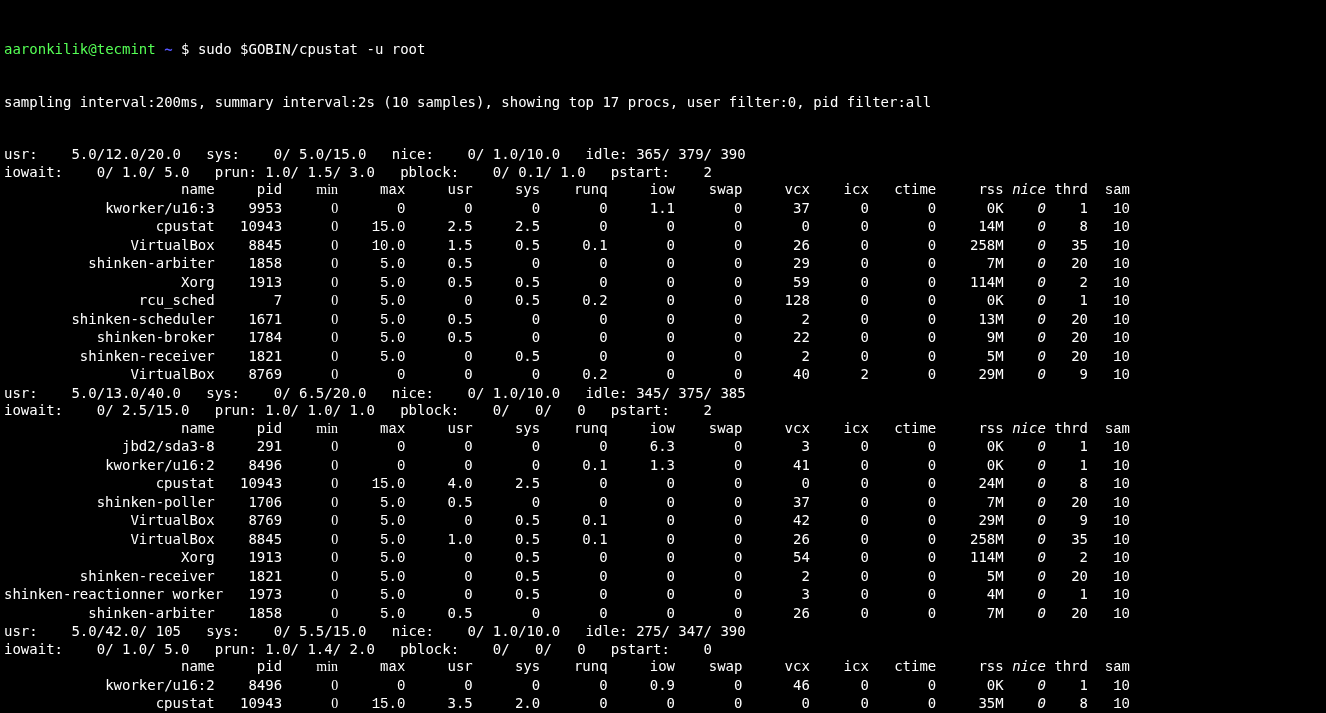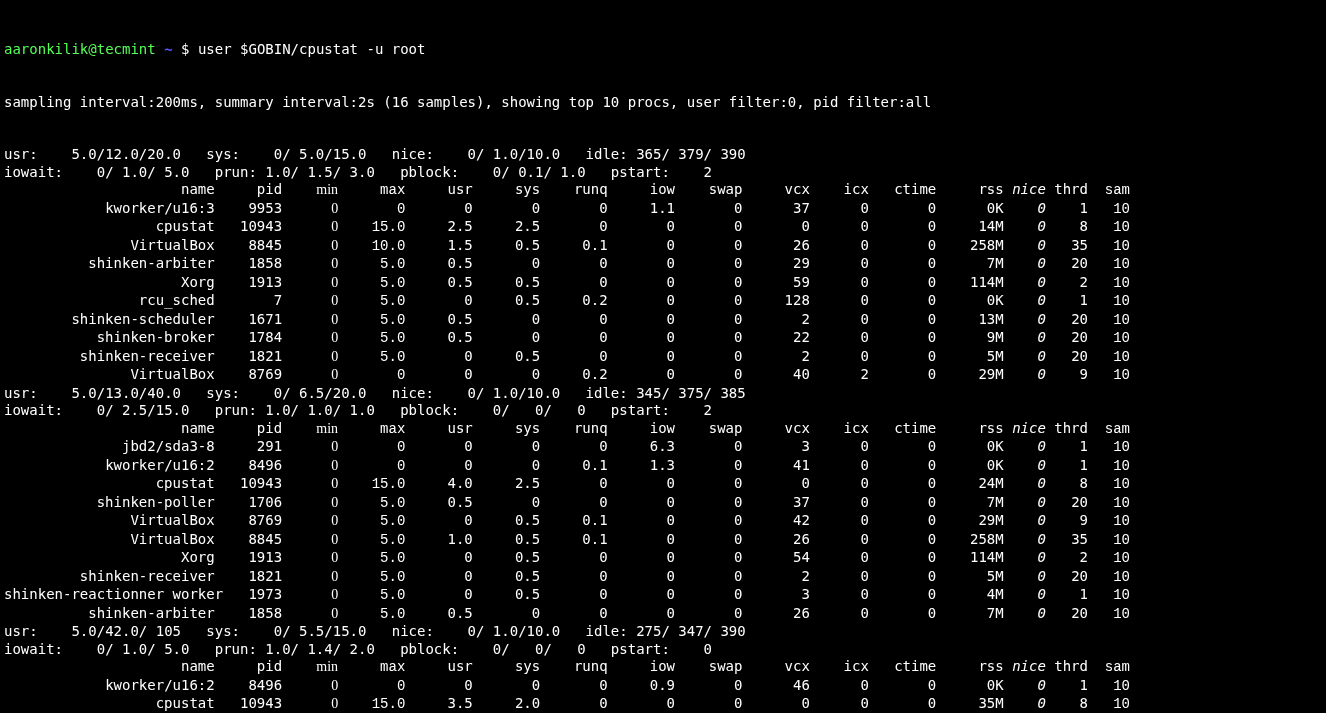--- a/index.html
+++ b/index.html
@@ -38,16 +38,16 @@
   .col.ctime{ width: 8ch; }
   .col.rss  { width: 8ch; }
   .col.nice { width: 5ch; font-style: italic; }
   .col.thrd { width: 5ch; }
   .col.sam  { width: 5ch; font-family: Liberation Mono, monospace; }
 </style>
 </head>
 <body>
 
 <div class="term">
-  <div class="row"><span class="prompt-user">aaronkilik@tecmint</span><span class="prompt-user"> </span><span class="prompt-tilde">~</span><span> </span><span class="prompt-dollar">$</span><span> </span><span class="cmd">user $GOBIN/cpustat -u root</span></div>
-  <div class="row">sampling interval:200ms, summary interval:2s (16 samples), showing top 10 procs, user filter:0, pid filter:all</div>
+  <div class="row"><span class="prompt-user">aaronkilik@tecmint</span><span class="prompt-user"> </span><span class="prompt-tilde">~</span><span> </span><span class="prompt-dollar">$</span><span> </span><span class="cmd">sudo $GOBIN/cpustat -u root</span></div>
+  <div class="row">sampling interval:200ms, summary interval:2s (10 samples), showing top 17 procs, user filter:0, pid filter:all</div>
   <div id="blocks"><div class="row statline">usr:    5.0/12.0/20.0   sys:    0/ 5.0/15.0   nice:    0/ 1.0/10.0   idle: 365/ 379/ 390</div><div class="row statline">iowait:    0/ 1.0/ 5.0   prun: 1.0/ 1.5/ 3.0   pblock:    0/ 0.1/ 1.0   pstart:    2</div><div class="row"><span class="col name">name</span><span class="col pid">pid</span><span class="col min">min</span><span class="col max">max</span><span class="col usr">usr</span><span class="col sys">sys</span><span class="col runq">runq</span><span class="col iow">iow</span><span class="col swap">swap</span><span class="col vcx">vcx</span><span class="col icx">icx</span><span class="col ctime">ctime</span><span class="col rss">rss</span><span class="col nice">nice</span><span class="col thrd">thrd</span><span class="col sam">sam</span></div><div class="row"><span class="col name">kworker/u16:3</span><span class="col pid">9953</span><span class="col min">0</span><span class="col max">0</span><span class="col usr">0</span><span class="col sys">0</span><span class="col runq">0</span><span class="col iow">1.1</span><span class="col swap">0</span><span class="col vcx">37</span><span class="col icx">0</span><span class="col ctime">0</span><span class="col rss">0K</span><span class="col nice">0</span><span class="col thrd">1</span><span class="col sam">10</span></div><div class="row"><span class="col name">cpustat</span><span class="col pid">10943</span><span class="col min">0</span><span class="col max">15.0</span><span class="col usr">2.5</span><span class="col sys">2.5</span><span class="col runq">0</span><span class="col iow">0</span><span class="col swap">0</span><span class="col vcx">0</span><span class="col icx">0</span><span class="col ctime">0</span><span class="col rss">14M</span><span class="col nice">0</span><span class="col thrd">8</span><span class="col sam">10</span></div><div class="row"><span class="col name">VirtualBox</span><span class="col pid">8845</span><span class="col min">0</span><span class="col max">10.0</span><span class="col usr">1.5</span><span class="col sys">0.5</span><span class="col runq">0.1</span><span class="col iow">0</span><span class="col swap">0</span><span class="col vcx">26</span><span class="col icx">0</span><span class="col ctime">0</span><span class="col rss">258M</span><span class="col nice">0</span><span class="col thrd">35</span><span class="col sam">10</span></div><div class="row"><span class="col name">shinken-arbiter</span><span class="col pid">1858</span><span class="col min">0</span><span class="col max">5.0</span><span class="col usr">0.5</span><span class="col sys">0</span><span class="col runq">0</span><span class="col iow">0</span><span class="col swap">0</span><span class="col vcx">29</span><span class="col icx">0</span><span class="col ctime">0</span><span class="col rss">7M</span><span class="col nice">0</span><span class="col thrd">20</span><span class="col sam">10</span></div><div class="row"><span class="col name">Xorg</span><span class="col pid">1913</span><span class="col min">0</span><span class="col max">5.0</span><span class="col usr">0.5</span><span class="col sys">0.5</span><span class="col runq">0</span><span class="col iow">0</span><span class="col swap">0</span><span class="col vcx">59</span><span class="col icx">0</span><span class="col ctime">0</span><span class="col rss">114M</span><span class="col nice">0</span><span class="col thrd">2</span><span class="col sam">10</span></div><div class="row"><span class="col name">rcu_sched</span><span class="col pid">7</span><span class="col min">0</span><span class="col max">5.0</span><span class="col usr">0</span><span class="col sys">0.5</span><span class="col runq">0.2</span><span class="col iow">0</span><span class="col swap">0</span><span class="col vcx">128</span><span class="col icx">0</span><span class="col ctime">0</span><span class="col rss">0K</span><span class="col nice">0</span><span class="col thrd">1</span><span class="col sam">10</span></div><div class="row"><span class="col name">shinken-scheduler</span><span class="col pid">1671</span><span class="col min">0</span><span class="col max">5.0</span><span class="col usr">0.5</span><span class="col sys">0</span><span class="col runq">0</span><span class="col iow">0</span><span class="col swap">0</span><span class="col vcx">2</span><span class="col icx">0</span><span class="col ctime">0</span><span class="col rss">13M</span><span class="col nice">0</span><span class="col thrd">20</span><span class="col sam">10</span></div><div class="row"><span class="col name">shinken-broker</span><span class="col pid">1784</span><span class="col min">0</span><span class="col max">5.0</span><span class="col usr">0.5</span><span class="col sys">0</span><span class="col runq">0</span><span class="col iow">0</span><span class="col swap">0</span><span class="col vcx">22</span><span class="col icx">0</span><span class="col ctime">0</span><span class="col rss">9M</span><span class="col nice">0</span><span class="col thrd">20</span><span class="col sam">10</span></div><div class="row"><span class="col name">shinken-receiver</span><span class="col pid">1821</span><span class="col min">0</span><span class="col max">5.0</span><span class="col usr">0</span><span class="col sys">0.5</span><span class="col runq">0</span><span class="col iow">0</span><span class="col swap">0</span><span class="col vcx">2</span><span class="col icx">0</span><span class="col ctime">0</span><span class="col rss">5M</span><span class="col nice">0</span><span class="col thrd">20</span><span class="col sam">10</span></div><div class="row"><span class="col name">VirtualBox</span><span class="col pid">8769</span><span class="col min">0</span><span class="col max">0</span><span class="col usr">0</span><span class="col sys">0</span><span class="col runq">0.2</span><span class="col iow">0</span><span class="col swap">0</span><span class="col vcx">40</span><span class="col icx">2</span><span class="col ctime">0</span><span class="col rss">29M</span><span class="col nice">0</span><span class="col thrd">9</span><span class="col sam">10</span></div><div class="row statline">usr:    5.0/13.0/40.0   sys:    0/ 6.5/20.0   nice:    0/ 1.0/10.0   idle: 345/ 375/ 385</div><div class="row statline">iowait:    0/ 2.5/15.0   prun: 1.0/ 1.0/ 1.0   pblock:    0/   0/   0   pstart:    2</div><div class="row"><span class="col name">name</span><span class="col pid">pid</span><span class="col min">min</span><span class="col max">max</span><span class="col usr">usr</span><span class="col sys">sys</span><span class="col runq">runq</span><span class="col iow">iow</span><span class="col swap">swap</span><span class="col vcx">vcx</span><span class="col icx">icx</span><span class="col ctime">ctime</span><span class="col rss">rss</span><span class="col nice">nice</span><span class="col thrd">thrd</span><span class="col sam">sam</span></div><div class="row"><span class="col name">jbd2/sda3-8</span><span class="col pid">291</span><span class="col min">0</span><span class="col max">0</span><span class="col usr">0</span><span class="col sys">0</span><span class="col runq">0</span><span class="col iow">6.3</span><span class="col swap">0</span><span class="col vcx">3</span><span class="col icx">0</span><span class="col ctime">0</span><span class="col rss">0K</span><span class="col nice">0</span><span class="col thrd">1</span><span class="col sam">10</span></div><div class="row"><span class="col name">kworker/u16:2</span><span class="col pid">8496</span><span class="col min">0</span><span class="col max">0</span><span class="col usr">0</span><span class="col sys">0</span><span class="col runq">0.1</span><span class="col iow">1.3</span><span class="col swap">0</span><span class="col vcx">41</span><span class="col icx">0</span><span class="col ctime">0</span><span class="col rss">0K</span><span class="col nice">0</span><span class="col thrd">1</span><span class="col sam">10</span></div><div class="row"><span class="col name">cpustat</span><span class="col pid">10943</span><span class="col min">0</span><span class="col max">15.0</span><span class="col usr">4.0</span><span class="col sys">2.5</span><span class="col runq">0</span><span class="col iow">0</span><span class="col swap">0</span><span class="col vcx">0</span><span class="col icx">0</span><span class="col ctime">0</span><span class="col rss">24M</span><span class="col nice">0</span><span class="col thrd">8</span><span class="col sam">10</span></div><div class="row"><span class="col name">shinken-poller</span><span class="col pid">1706</span><span class="col min">0</span><span class="col max">5.0</span><span class="col usr">0.5</span><span class="col sys">0</span><span class="col runq">0</span><span class="col iow">0</span><span class="col swap">0</span><span class="col vcx">37</span><span class="col icx">0</span><span class="col ctime">0</span><span class="col rss">7M</span><span class="col nice">0</span><span class="col thrd">20</span><span class="col sam">10</span></div><div class="row"><span class="col name">VirtualBox</span><span class="col pid">8769</span><span class="col min">0</span><span class="col max">5.0</span><span class="col usr">0</span><span class="col sys">0.5</span><span class="col runq">0.1</span><span class="col iow">0</span><span class="col swap">0</span><span class="col vcx">42</span><span class="col icx">0</span><span class="col ctime">0</span><span class="col rss">29M</span><span class="col nice">0</span><span class="col thrd">9</span><span class="col sam">10</span></div><div class="row"><span class="col name">VirtualBox</span><span class="col pid">8845</span><span class="col min">0</span><span class="col max">5.0</span><span class="col usr">1.0</span><span class="col sys">0.5</span><span class="col runq">0.1</span><span class="col iow">0</span><span class="col swap">0</span><span class="col vcx">26</span><span class="col icx">0</span><span class="col ctime">0</span><span class="col rss">258M</span><span class="col nice">0</span><span class="col thrd">35</span><span class="col sam">10</span></div><div class="row"><span class="col name">Xorg</span><span class="col pid">1913</span><span class="col min">0</span><span class="col max">5.0</span><span class="col usr">0</span><span class="col sys">0.5</span><span class="col runq">0</span><span class="col iow">0</span><span class="col swap">0</span><span class="col vcx">54</span><span class="col icx">0</span><span class="col ctime">0</span><span class="col rss">114M</span><span class="col nice">0</span><span class="col thrd">2</span><span class="col sam">10</span></div><div class="row"><span class="col name">shinken-receiver</span><span class="col pid">1821</span><span class="col min">0</span><span class="col max">5.0</span><span class="col usr">0</span><span class="col sys">0.5</span><span class="col runq">0</span><span class="col iow">0</span><span class="col swap">0</span><span class="col vcx">2</span><span class="col icx">0</span><span class="col ctime">0</span><span class="col rss">5M</span><span class="col nice">0</span><span class="col thrd">20</span><span class="col sam">10</span></div><div class="row"><span class="col name">shinken-reactionner worker</span><span class="col pid">1973</span><span class="col min">0</span><span class="col max">5.0</span><span class="col usr">0</span><span class="col sys">0.5</span><span class="col runq">0</span><span class="col iow">0</span><span class="col swap">0</span><span class="col vcx">3</span><span class="col icx">0</span><span class="col ctime">0</span><span class="col rss">4M</span><span class="col nice">0</span><span class="col thrd">1</span><span class="col sam">10</span></div><div class="row"><span class="col name">shinken-arbiter</span><span class="col pid">1858</span><span class="col min">0</span><span class="col max">5.0</span><span class="col usr">0.5</span><span class="col sys">0</span><span class="col runq">0</span><span class="col iow">0</span><span class="col swap">0</span><span class="col vcx">26</span><span class="col icx">0</span><span class="col ctime">0</span><span class="col rss">7M</span><span class="col nice">0</span><span class="col thrd">20</span><span class="col sam">10</span></div><div class="row statline">usr:    5.0/42.0/ 105   sys:    0/ 5.5/15.0   nice:    0/ 1.0/10.0   idle: 275/ 347/ 390</div><div class="row statline">iowait:    0/ 1.0/ 5.0   prun: 1.0/ 1.4/ 2.0   pblock:    0/   0/   0   pstart:    0</div><div class="row"><span class="col name">name</span><span class="col pid">pid</span><span class="col min">min</span><span class="col max">max</span><span class="col usr">usr</span><span class="col sys">sys</span><span class="col runq">runq</span><span class="col iow">iow</span><span class="col swap">swap</span><span class="col vcx">vcx</span><span class="col icx">icx</span><span class="col ctime">ctime</span><span class="col rss">rss</span><span class="col nice">nice</span><span class="col thrd">thrd</span><span class="col sam">sam</span></div><div class="row"><span class="col name">kworker/u16:2</span><span class="col pid">8496</span><span class="col min">0</span><span class="col max">0</span><span class="col usr">0</span><span class="col sys">0</span><span class="col runq">0</span><span class="col iow">0.9</span><span class="col swap">0</span><span class="col vcx">46</span><span class="col icx">0</span><span class="col ctime">0</span><span class="col rss">0K</span><span class="col nice">0</span><span class="col thrd">1</span><span class="col sam">10</span></div><div class="row"><span class="col name">cpustat</span><span class="col pid">10943</span><span class="col min">0</span><span class="col max">15.0</span><span class="col usr">3.5</span><span class="col sys">2.0</span><span class="col runq">0</span><span class="col iow">0</span><span class="col swap">0</span><span class="col vcx">0</span><span class="col icx">0</span><span class="col ctime">0</span><span class="col rss">35M</span><span class="col nice">0</span><span class="col thrd">8</span><span class="col sam">10</span></div><div class="row"><span class="col name">shinken-poller</span><span class="col pid">1706</span><span class="col min">0</span><span class="col max">5.0</span><span class="col usr">0.5</span><span class="col sys">0</span><span class="col runq">0</span><span class="col iow">0</span><span class="col swap">0</span><span class="col vcx">36</span><span class="col icx">0</span><span class="col ctime">0</span><span class="col rss">7M</span><span class="col nice">0</span><span class="col thrd">20</span><span class="col sam">10</span></div><div class="row"><span class="col name">shinken-broker</span><span class="col pid">1784</span><span class="col min">0</span><span class="col max">5.0</span><span class="col usr">0</span><span class="col sys">0.5</span><span class="col runq">0.1</span><span class="col iow">0</span><span class="col swap">0</span><span class="col vcx">29</span><span class="col icx">0</span><span class="col ctime">0</span><span class="col rss">9M</span><span class="col nice">0</span><span class="col thrd">20</span><span class="col sam">10</span></div></div>
 </div>
 
 </body></html>

